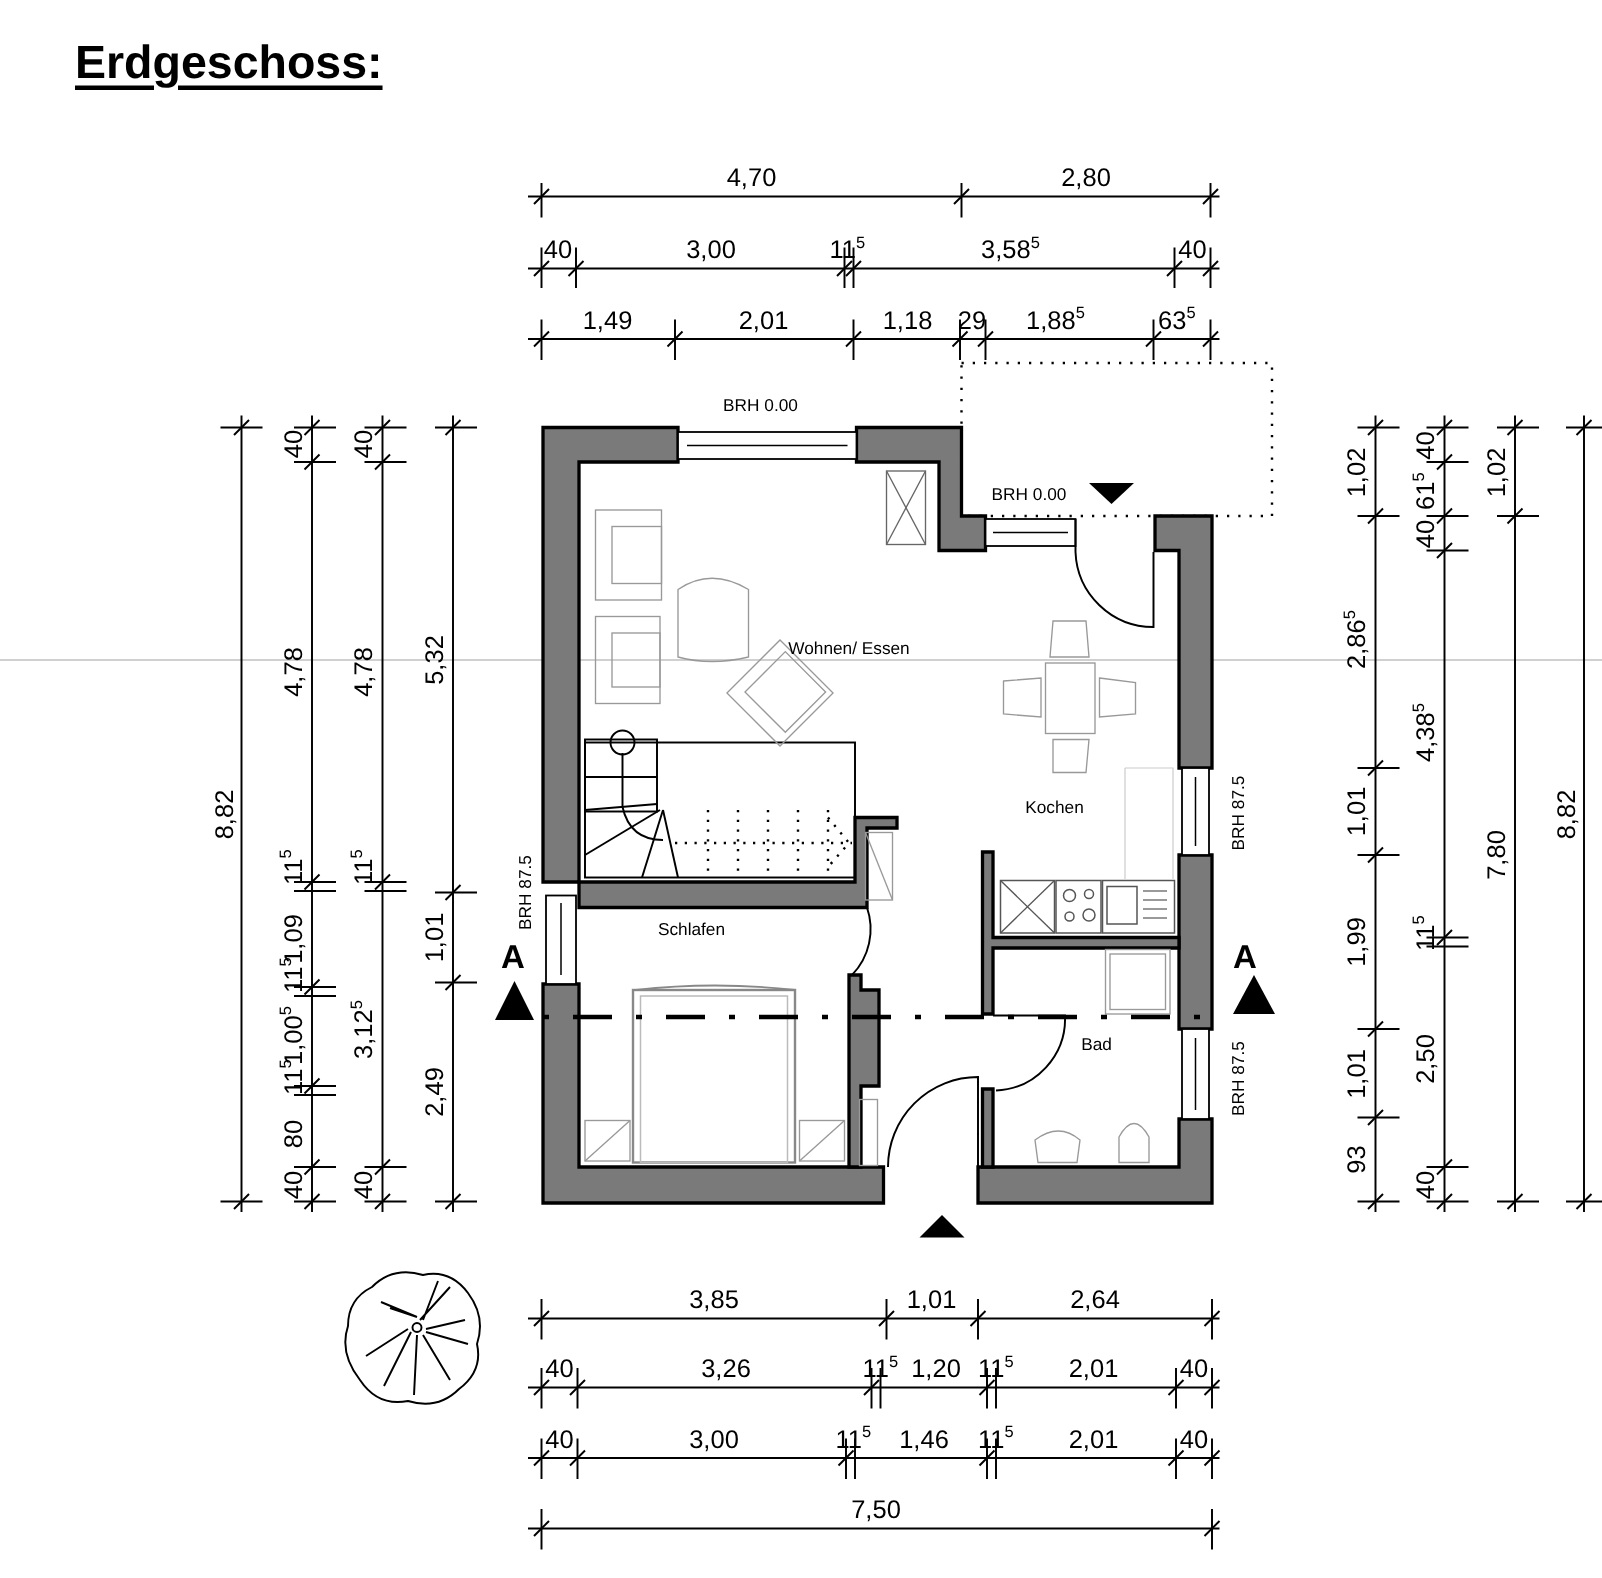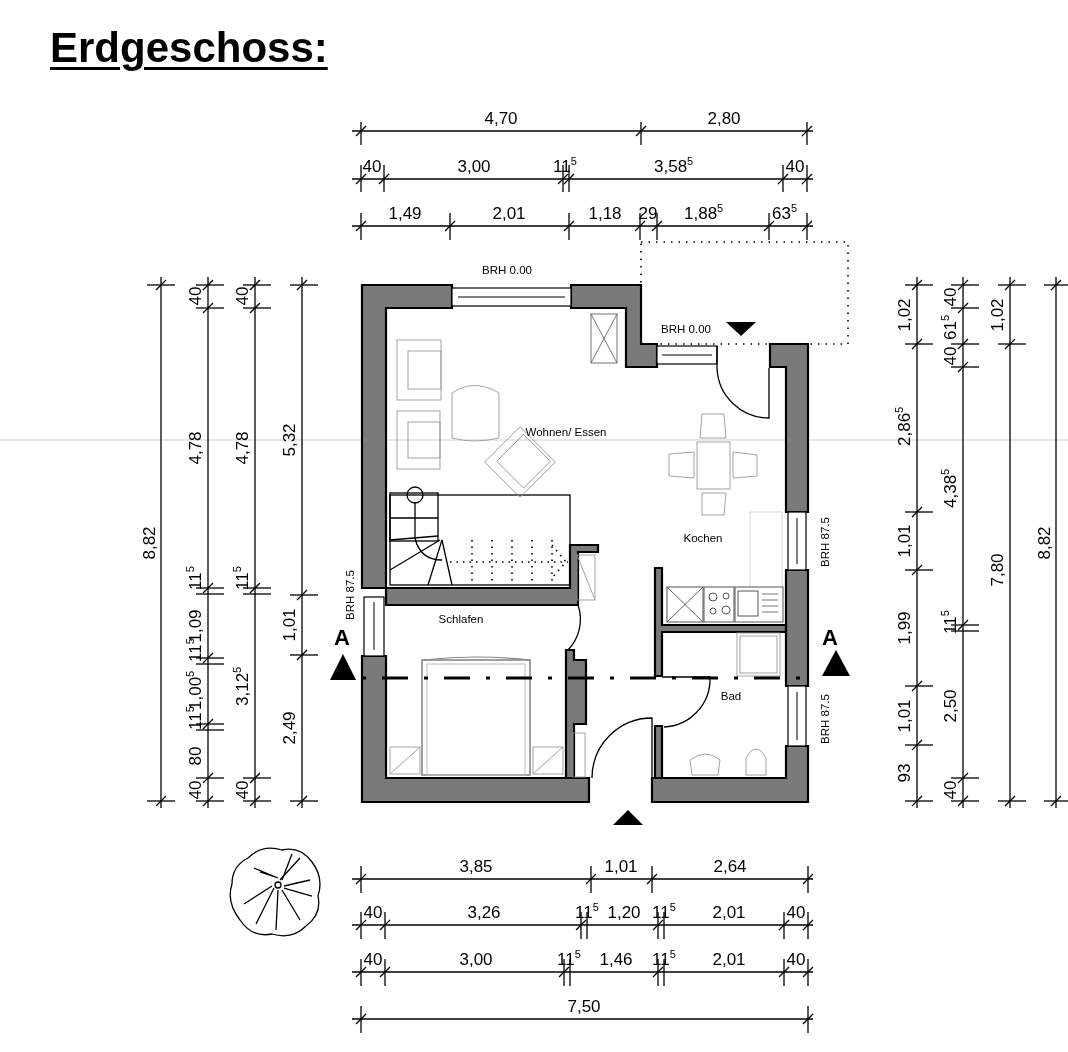--- a/index.html
+++ b/index.html
@@ -1,18 +1,18 @@
 <!DOCTYPE html>
 <html><head>
 <meta charset="utf-8">
 <style>
   html, body { margin: 0; padding: 0; background: #ffffff; }
   body { width: 1068px; height: 1052px; position: relative; overflow: hidden;
          font-family: "Liberation Sans", sans-serif; color: #000; }
-  #title { position: absolute; left: 50px; top: 24px; font-size: 42px; font-weight: bold;
+  #title { position: absolute; left: 50px; top: 24px; font-size: 31px; font-weight: bold;
            text-decoration: underline; text-decoration-thickness: 3px; text-underline-offset: 5px;
            letter-spacing: 0px; }
   svg { position: absolute; left: 0; top: 0; }
   .dimtext { font-family: "Liberation Sans", sans-serif; font-size: 17px; fill: #000; }
   .dimsup { font-size: 11px; }
   .roomtext { font-family: "Liberation Sans", sans-serif; font-size: 11.5px; fill: #000; }
   .brh { font-family: "Liberation Sans", sans-serif; font-size: 11.5px; fill: #000; }
   .sect { font-family: "Liberation Sans", sans-serif; font-size: 22px; font-weight: bold; fill: #000; }
   .dl { stroke: #000; stroke-width: 1.3; fill: none; }
   .wall { fill: #7a7a7a; stroke: #000; stroke-width: 2.2; }

